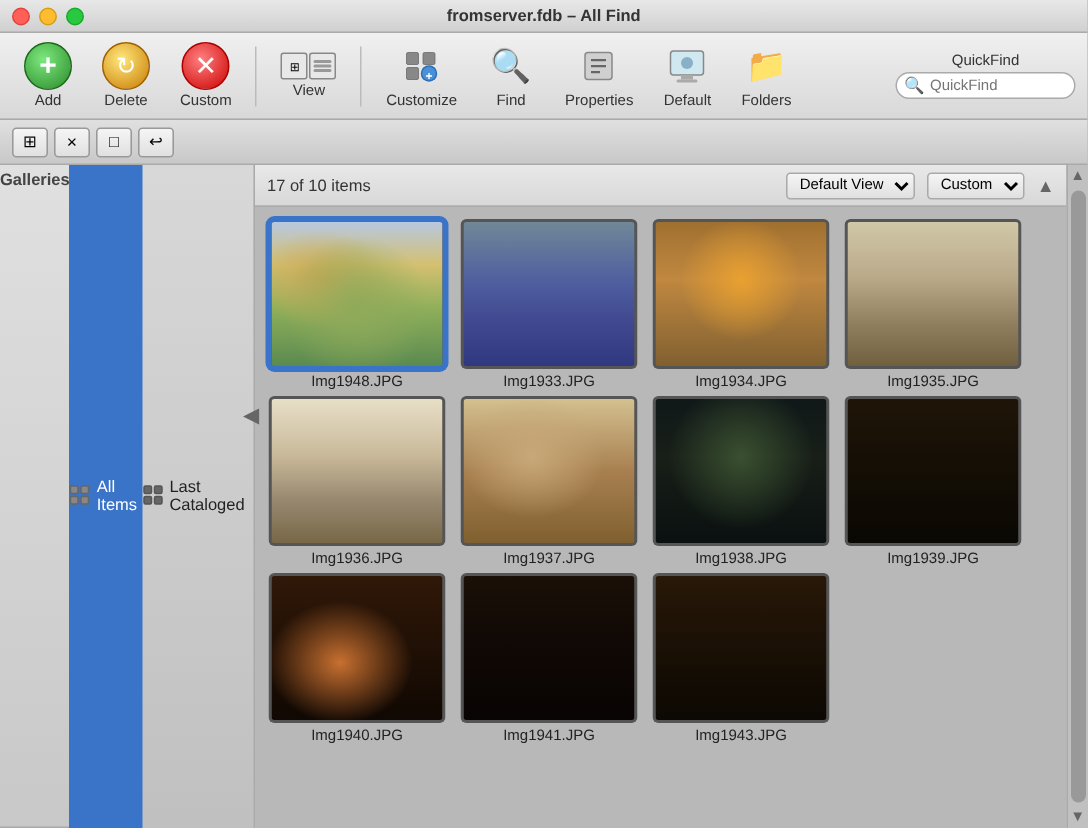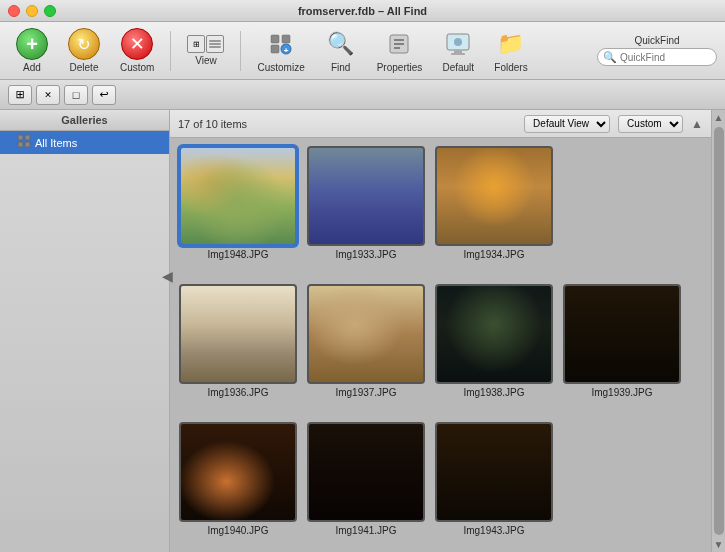--- a/index.html
+++ b/index.html
@@ -174,36 +174,36 @@
       display: flex;
       height: calc(552px - 22px - 58px - 30px);
     }
 
     
     .sidebar {
       width: 170px;
       background: linear-gradient(to bottom, #d8d8d8, #c0c0c0);
       border-right: 1px solid #aaa;
       display: flex;
-      flex-direction: column;
+      flex-direction: row;
     }
     .sidebar-header {
       text-align: center;
       font-weight: bold;
       font-size: 11px;
       color: #444;
       padding: 4px 0;
       border-bottom: 1px solid #aaa;
       background: linear-gradient(to bottom, #e0e0e0, #c8c8c8);
     }
     .sidebar-item {
       display: flex;
       align-items: center;
       gap: 4px;
-      padding: 3px 17px;
+      padding: 3px 0;
       cursor: pointer;
       font-size: 11px;
       color: #222;
     }
     .sidebar-item.selected {
       background: #3a74c9;
       color: white;
     }
     .sidebar-item-icon {
       font-size: 13px;
@@ -240,21 +240,21 @@
       padding: 0 4px;
     }
 
     
     .grid-area {
       flex: 1;
       overflow-y: auto;
       padding: 8px;
       display: flex;
       flex-direction: column;
-      gap: 24px;
+      gap: 4px;
       position: relative;
     }
     .grid-row {
       display: flex;
       gap: 8px;
     }
     .grid-item {
       width: 120px;
       display: flex;
       flex-direction: column;
@@ -475,20 +475,31 @@
       <span class="sidebar-item-icon">
         <svg width="14" height="14" viewBox="0 0 14 14">
           <rect x="1" y="1" width="5" height="5" rx="1" fill="#888" stroke="#666"></rect>
           <rect x="8" y="1" width="5" height="5" rx="1" fill="#888" stroke="#666"></rect>
           <rect x="1" y="8" width="5" height="5" rx="1" fill="#888" stroke="#666"></rect>
           <rect x="8" y="8" width="5" height="5" rx="1" fill="#888" stroke="#666"></rect>
         </svg>
       </span>
       <span>All Items</span>
     </div>
+    <div class="sidebar-item">
+      <span class="sidebar-item-icon">
+        <svg width="14" height="14" viewBox="0 0 14 14">
+          <rect x="1" y="1" width="5" height="5" rx="1" fill="#666" stroke="#555"></rect>
+          <rect x="8" y="1" width="5" height="5" rx="1" fill="#666" stroke="#555"></rect>
+          <rect x="1" y="8" width="5" height="5" rx="1" fill="#666" stroke="#555"></rect>
+          <rect x="8" y="8" width="5" height="5" rx="1" fill="#666" stroke="#555"></rect>
+        </svg>
+      </span>
+      <span>Last Cataloged</span>
+    </div>
   </div>
 
   <div class="content">
 
     <div class="content-header">
       <span class="items-count">17 of 10 items</span>
       <select class="view-select">
         <option>Default View</option>
       </select>
       <select class="view-select">
@@ -512,20 +523,26 @@
             <div class="grid-thumb-inner thumb-1933"></div>
           </div>
           <span class="grid-label">Img1933.JPG</span>
         </div>
         <div class="grid-item">
           <div class="grid-thumb">
             <div class="grid-thumb-inner thumb-1934"></div>
           </div>
           <span class="grid-label">Img1934.JPG</span>
         </div>
+        <div class="grid-item">
+          <div class="grid-thumb">
+            <div class="grid-thumb-inner thumb-1935"></div>
+          </div>
+          <span class="grid-label">Img1935.JPG</span>
+        </div>
       </div>
 
       <div class="grid-row">
         <div class="grid-item">
           <div class="grid-thumb">
             <div class="grid-thumb-inner thumb-1936"></div>
           </div>
           <span class="grid-label">Img1936.JPG</span>
         </div>
         <div class="grid-item">

